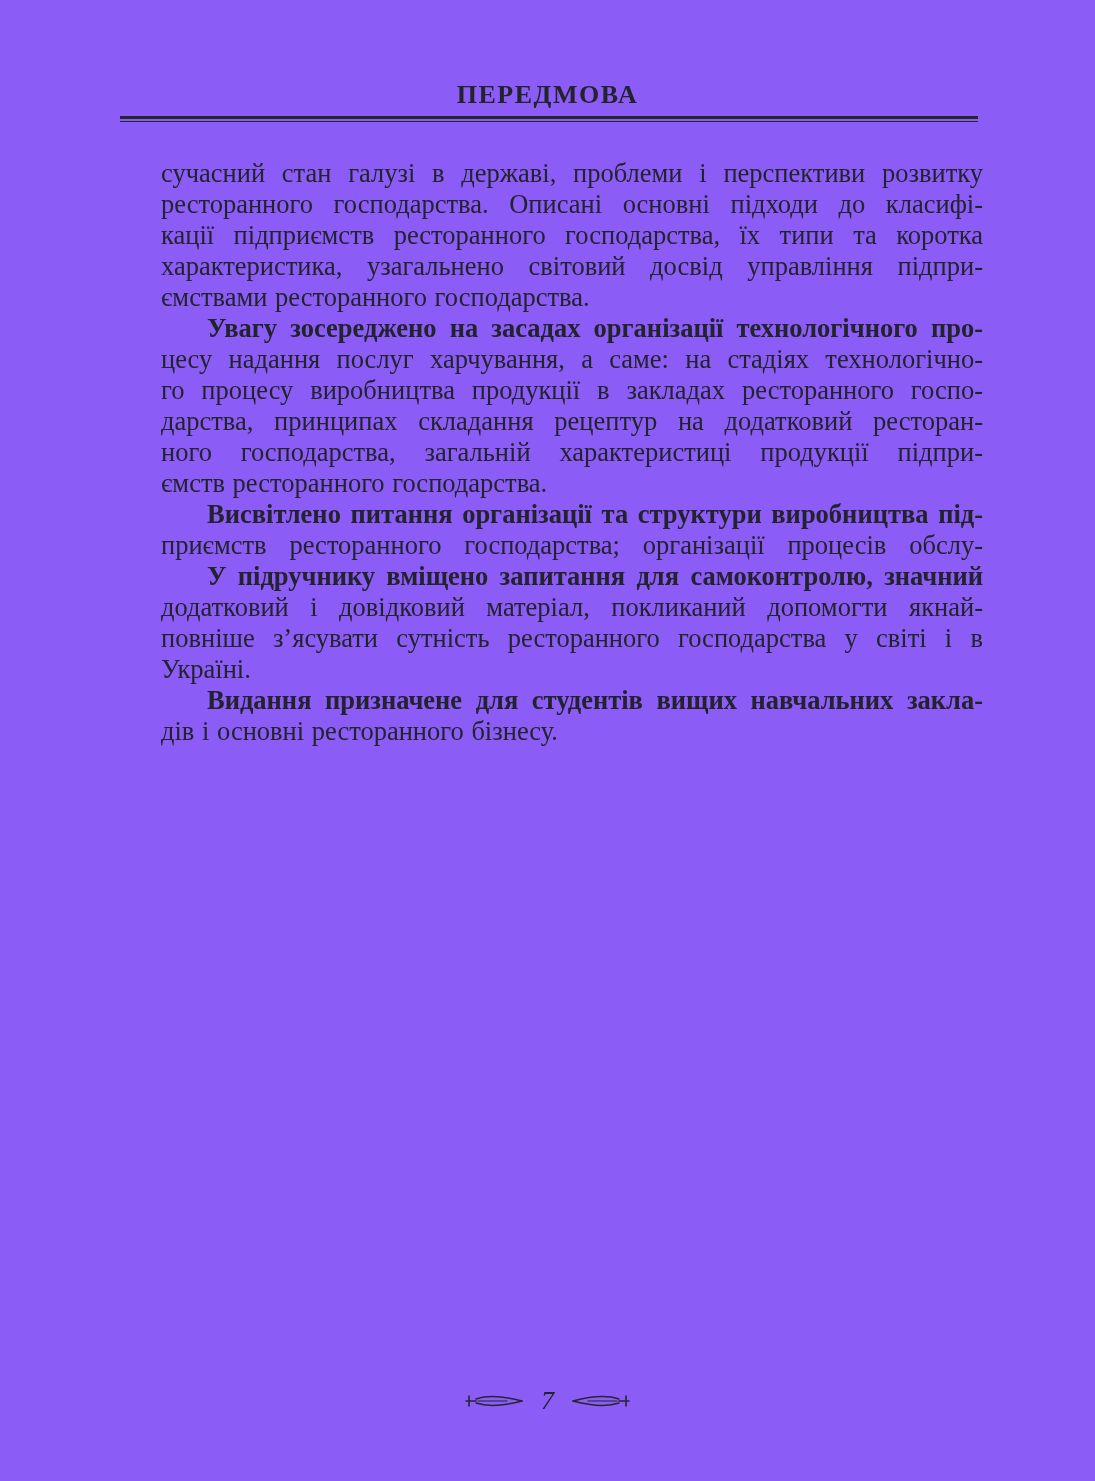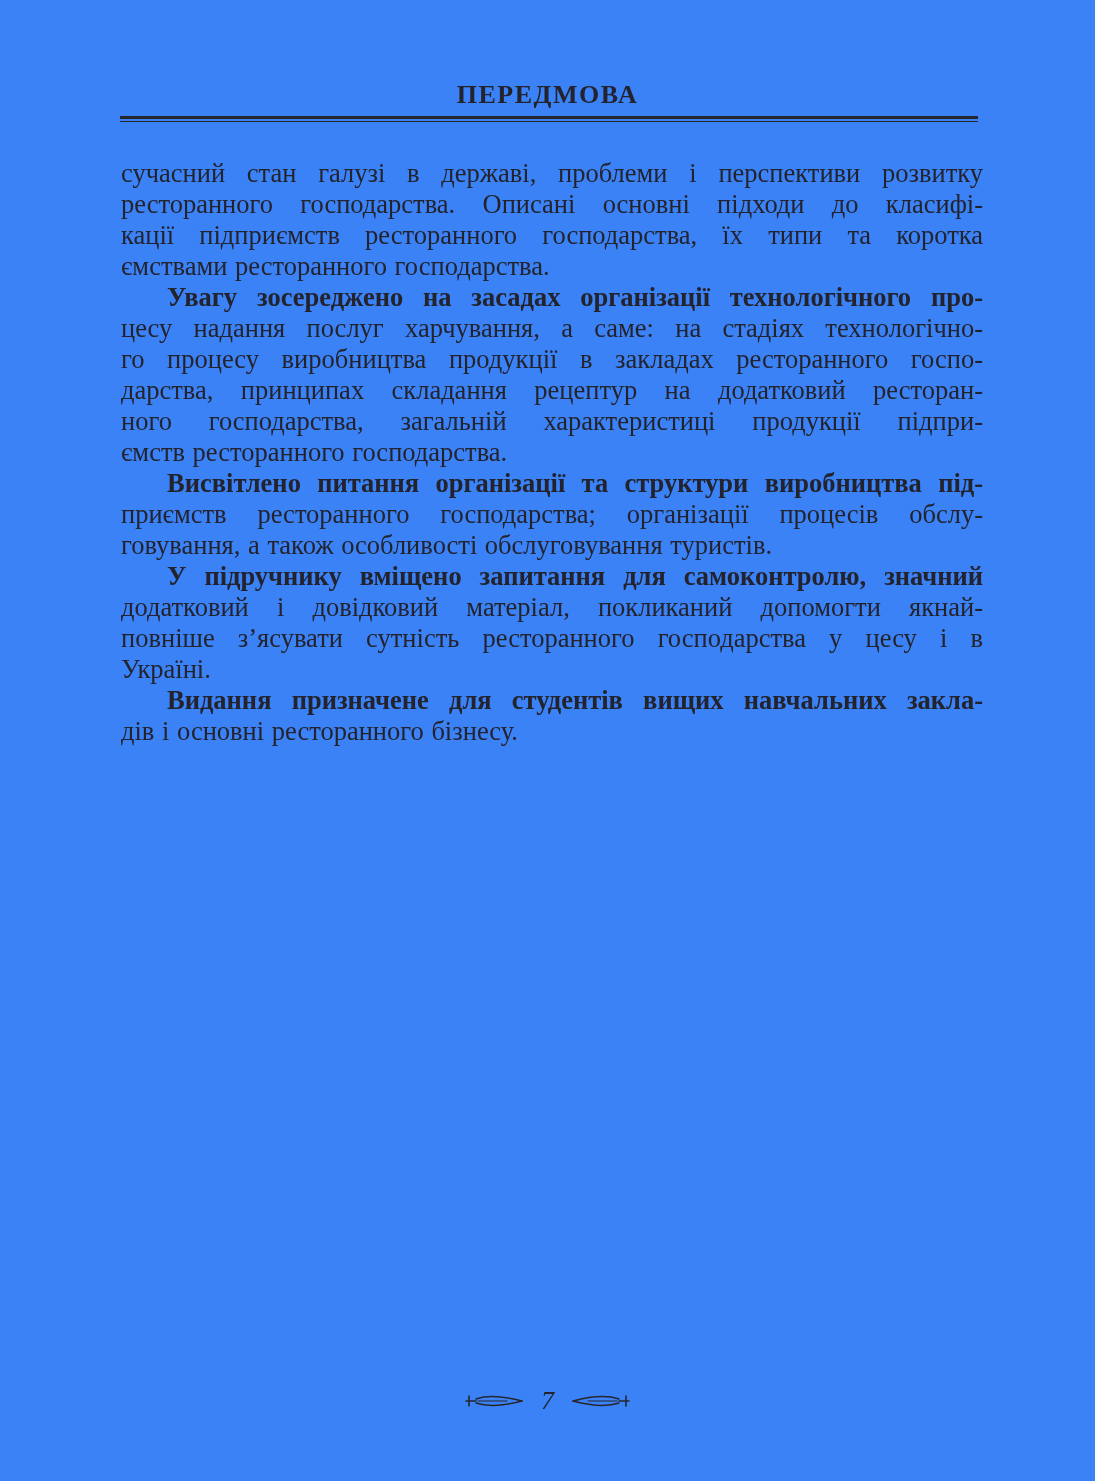--- a/index.html
+++ b/index.html
@@ -5,21 +5,21 @@
   html, body {
     margin: 0;
     padding: 0;
     background: #ffffff;
   }
   .page {
     position: relative;
     width: 1095px;
     height: 1481px;
     margin: 0 auto;
-    background: #3b82f6;
+    background: #8b5cf6;
     font-family: "Liberation Serif", "DejaVu Serif", serif;
     color: #23232d;
     overflow: hidden;
   }
   .running-head {
     position: absolute;
     top: 80px;
     left: 0;
     right: 0;
     text-align: center;
@@ -46,20 +46,21 @@
     line-height: 31px;
     word-spacing: 1px;
   }
   .paragraph {
     margin: 0;
   }
   .line {
     text-align: justify;
     text-align-last: justify;
     white-space: normal;
+    margin-left: 40px;
   }
   .line.last {
     text-align-last: auto;
   }
   .line.indent {
     text-indent: 46px;
     font-weight: bold;
   }
   .footer {
     position: absolute;
@@ -92,39 +93,39 @@
 
   <div class="running-head">ПЕРЕДМОВА</div>
 
   <div class="head-rule"></div>
 
   <div class="body-text">
       <div class="paragraph">
         <div class="line">сучасний стан галузі в державі, проблеми і перспективи розвитку</div>
         <div class="line">ресторанного господарства. Описані основні підходи до класифі-</div>
         <div class="line">кації підприємств ресторанного господарства, їх типи та коротка</div>
+        <div class="line">характеристика, узагальнено світовий досвід управління підпри-</div>
         <div class="line last">ємствами ресторанного господарства.</div>
       </div>
       <div class="paragraph">
         <div class="line indent">Увагу зосереджено на засадах організації технологічного про-</div>
         <div class="line">цесу надання послуг харчування, а саме: на стадіях технологічно-</div>
         <div class="line">го процесу виробництва продукції в закладах ресторанного госпо-</div>
         <div class="line">дарства, принципах складання рецептур на додатковий ресторан-</div>
         <div class="line">ного господарства, загальній характеристиці продукції підпри-</div>
         <div class="line last">ємств ресторанного господарства.</div>
       </div>
       <div class="paragraph">
         <div class="line indent">Висвітлено питання організації та структури виробництва під-</div>
         <div class="line">приємств ресторанного господарства; організації процесів обслу-</div>
-        <div class="line last">говування, а також особливості обслуговування туристів.</div>
       </div>
       <div class="paragraph">
         <div class="line indent">У підручнику вміщено запитання для самоконтролю, значний</div>
         <div class="line">додатковий і довідковий матеріал, покликаний допомогти якнай-</div>
-        <div class="line">повніше з’ясувати сутність ресторанного господарства у цесу і в</div>
+        <div class="line">повніше з’ясувати сутність ресторанного господарства у світі і в</div>
         <div class="line last">Україні.</div>
       </div>
       <div class="paragraph">
         <div class="line indent">Видання призначене для студентів вищих навчальних закла-</div>
         <div class="line last">дів і основні ресторанного бізнесу.</div>
       </div>
     </div>
 
   <div class="footer">
     <span class="ornament left">

